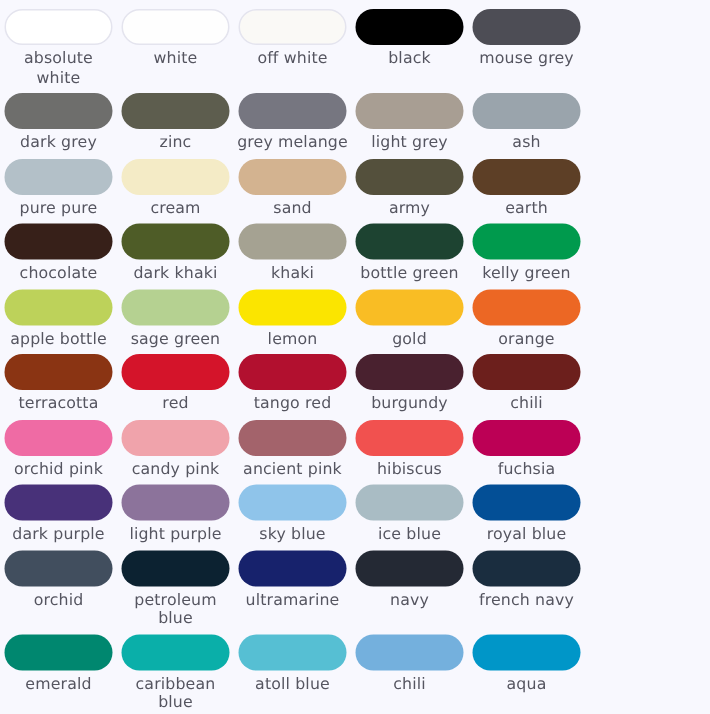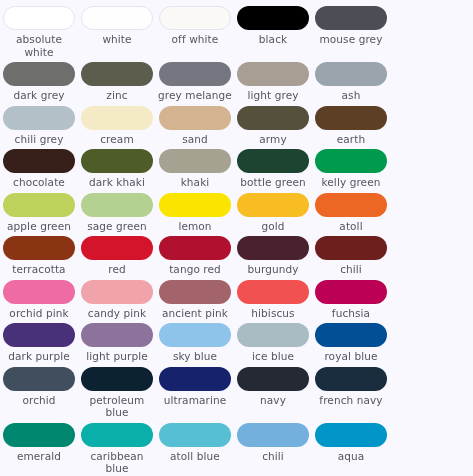--- a/index.html
+++ b/index.html
@@ -92,21 +92,21 @@
     <div class="swatch-cell">
       <div class="swatch-chip" style="background: rgb(168, 158, 147);"></div>
       <div class="swatch-label">light grey</div>
     </div>
     <div class="swatch-cell">
       <div class="swatch-chip" style="background: rgb(154, 164, 172);"></div>
       <div class="swatch-label">ash</div>
     </div>
     <div class="swatch-cell">
       <div class="swatch-chip" style="background: rgb(179, 192, 200);"></div>
-      <div class="swatch-label">chili grey</div>
+      <div class="swatch-label">pure pure</div>
     </div>
     <div class="swatch-cell">
       <div class="swatch-chip" style="background: rgb(244, 235, 198);"></div>
       <div class="swatch-label">cream</div>
     </div>
     <div class="swatch-cell">
       <div class="swatch-chip" style="background: rgb(211, 179, 144);"></div>
       <div class="swatch-label">sand</div>
     </div>
     <div class="swatch-cell">
@@ -132,37 +132,37 @@
     <div class="swatch-cell">
       <div class="swatch-chip" style="background: rgb(29, 67, 49);"></div>
       <div class="swatch-label">bottle green</div>
     </div>
     <div class="swatch-cell">
       <div class="swatch-chip" style="background: rgb(0, 154, 77);"></div>
       <div class="swatch-label">kelly green</div>
     </div>
     <div class="swatch-cell">
       <div class="swatch-chip" style="background: rgb(189, 210, 90);"></div>
-      <div class="swatch-label">apple green</div>
+      <div class="swatch-label">apple bottle</div>
     </div>
     <div class="swatch-cell">
       <div class="swatch-chip" style="background: rgb(181, 209, 145);"></div>
       <div class="swatch-label">sage green</div>
     </div>
     <div class="swatch-cell">
       <div class="swatch-chip" style="background: rgb(251, 229, 0);"></div>
       <div class="swatch-label">lemon</div>
     </div>
     <div class="swatch-cell">
       <div class="swatch-chip" style="background: rgb(249, 189, 36);"></div>
       <div class="swatch-label">gold</div>
     </div>
     <div class="swatch-cell">
       <div class="swatch-chip" style="background: rgb(236, 103, 36);"></div>
-      <div class="swatch-label">atoll</div>
+      <div class="swatch-label">orange</div>
     </div>
     <div class="swatch-cell">
       <div class="swatch-chip" style="background: rgb(138, 52, 19);"></div>
       <div class="swatch-label">terracotta</div>
     </div>
     <div class="swatch-cell">
       <div class="swatch-chip" style="background: rgb(212, 20, 42);"></div>
       <div class="swatch-label">red</div>
     </div>
     <div class="swatch-cell">

